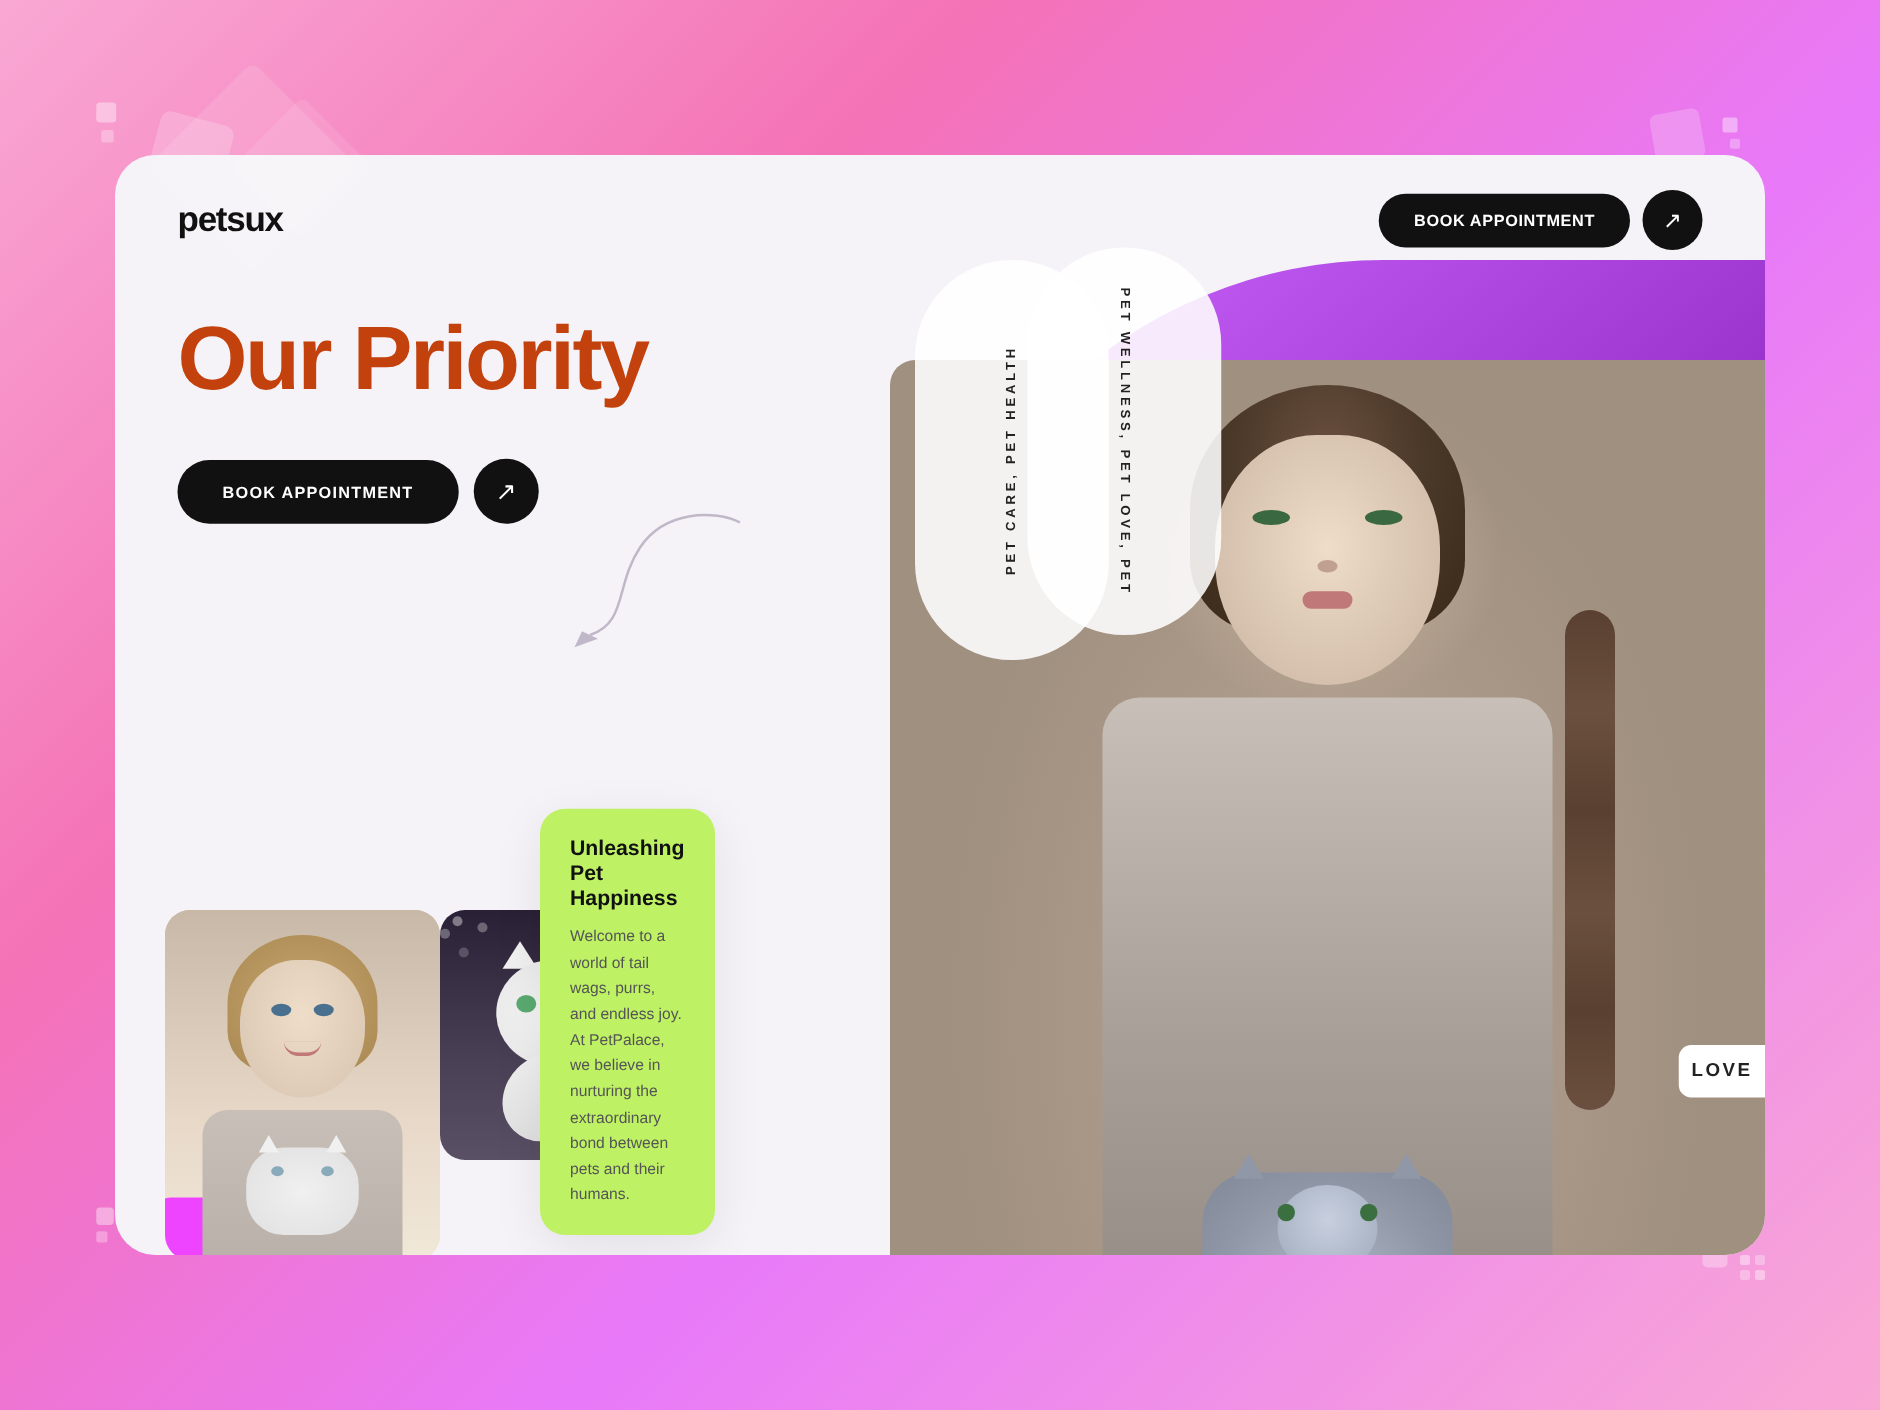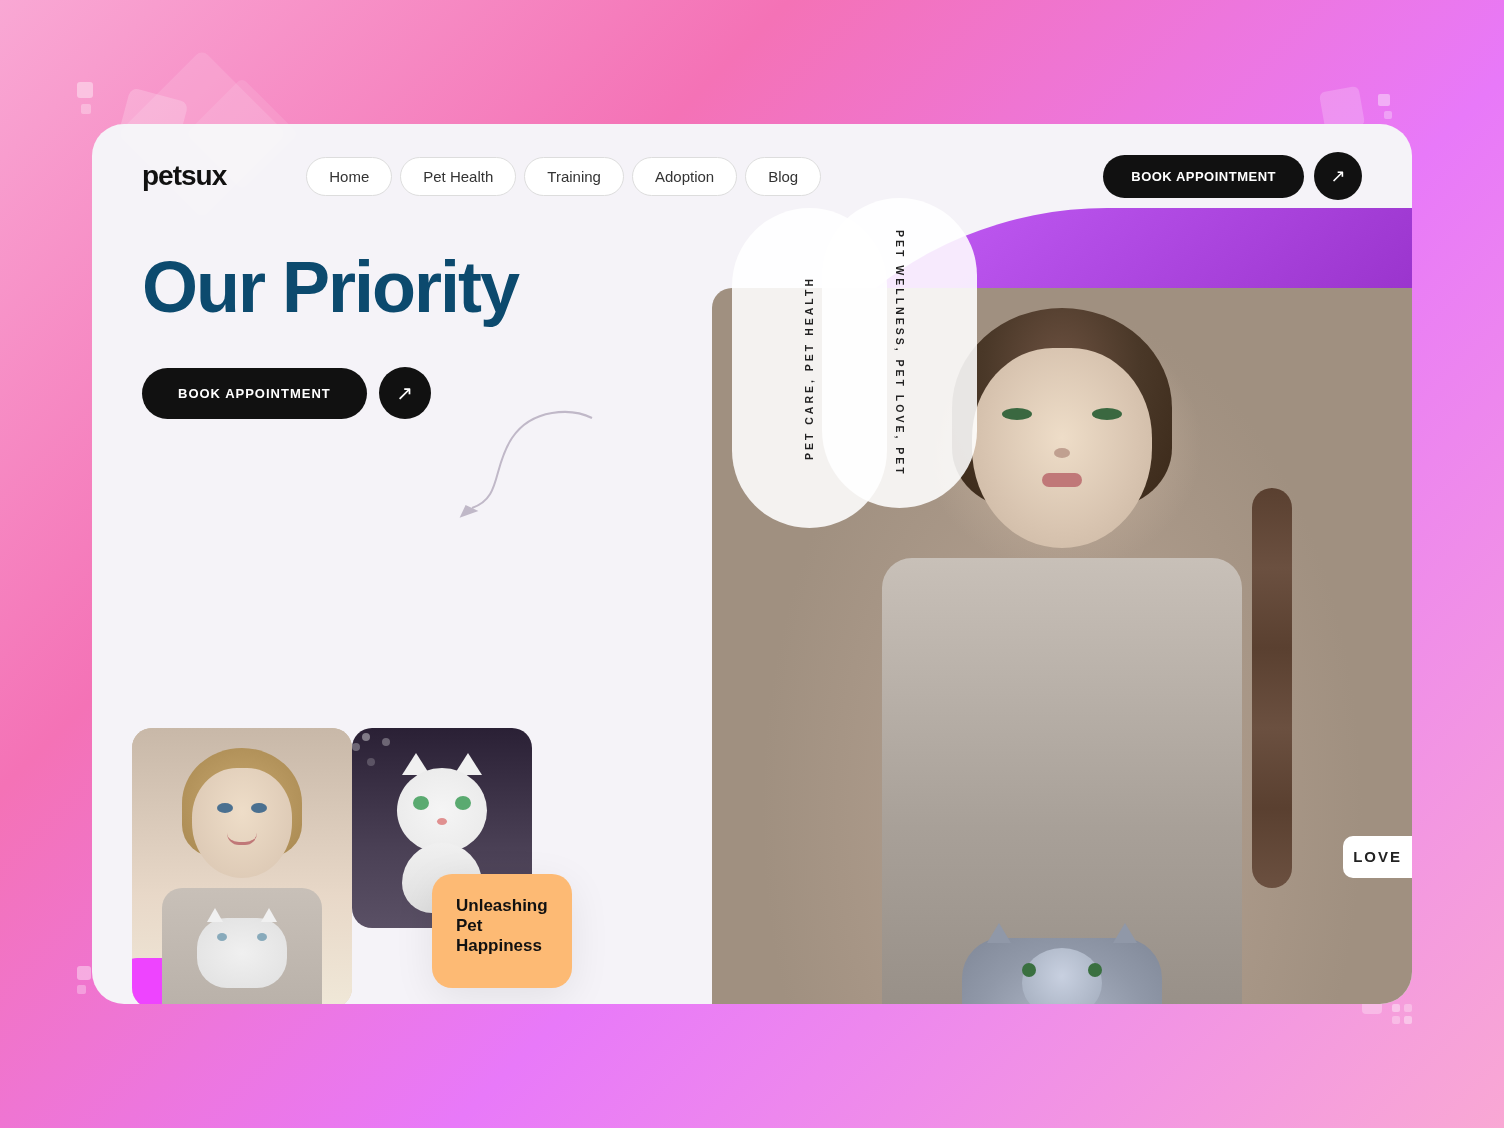--- a/index.html
+++ b/index.html
@@ -117,21 +117,21 @@
       font-size: 72px;
       font-weight: 800;
       color: #111;
       line-height: 1.05;
       letter-spacing: -2px;
     }
 
     .hero-title-purple {
       font-size: 72px;
       font-weight: 800;
-      color: #0c4a6e;
+      color: #c2410c;
       line-height: 1.1;
       letter-spacing: -2px;
     }
 
     .hero-subtitle {
       font-size: 15px;
       color: #555;
       margin-top: 20px;
       line-height: 1.7;
       max-width: 420px;
@@ -207,21 +207,21 @@
       bottom: 80px;
       left: 220px;
       overflow: hidden;
       display: flex;
       align-items: center;
       justify-content: center;
       z-index: 9;
     }
 
     .info-card {
-      background: #fdba74;
+      background: #bef264;
       border-radius: 20px;
       padding: 22px 24px;
       max-width: 280px;
       box-shadow: 0 10px 40px rgba(0,0,0,0.08);
       position: absolute;
       bottom: 20px;
       left: 300px;
       z-index: 11;
     }
 
@@ -469,27 +469,20 @@
   </div>
 
   <div style="position:absolute;top:0;left:80px;width:120px;height:120px;background:rgba(255,255,255,0.12);transform:rotate(45deg);border-radius:8px;z-index:1;"></div>
   <div style="position:absolute;top:20px;left:140px;width:80px;height:80px;background:rgba(255,255,255,0.1);transform:rotate(45deg);border-radius:6px;z-index:1;"></div>
 
   <div class="main-card">
 
     <nav class="navbar">
       <div class="logo">petsux</div>
 
-      <div class="nav-links">
-        <button class="nav-link">Home</button>
-        <button class="nav-link">Pet Health</button>
-        <button class="nav-link">Training</button>
-        <button class="nav-link">Adoption</button>
-        <button class="nav-link">Blog</button>
-      </div>
 
       <div class="nav-right">
         <button class="book-btn-nav">BOOK APPOINTMENT</button>
         <button class="arrow-btn-nav">
           <span>↗</span>
         </button>
       </div>
     </nav>
 
     <div class="hero">
@@ -613,20 +606,21 @@
 
               <div style="position:absolute;top:90px;left:50%;transform:translateX(-50%);width:80px;height:70px;background:linear-gradient(180deg,#f0f0f0 0%,#e0e0e0 100%);border-radius:40px 40px 30px 30px;"></div>
 
               <div style="position:absolute;top:-20px;left:-20px;width:8px;height:8px;background:rgba(255,255,255,0.4);border-radius:50%;box-shadow:20px 5px 0 rgba(255,255,255,0.3),5px 25px 0 rgba(255,255,255,0.2),-10px 10px 0 rgba(255,255,255,0.3);"></div>
             </div>
           </div>
         </div>
 
         <div class="info-card">
           <div class="info-card-title">Unleashing Pet Happiness</div>
+          <p class="info-card-text">Welcome to a world of tail wags, purrs, and endless joy. At PetPalace, we believe in nurturing the extraordinary bond between pets and their humans.</p>
         </div>
 
       </div>
 
     </div>
 
   </div>
 
 </div>
 

